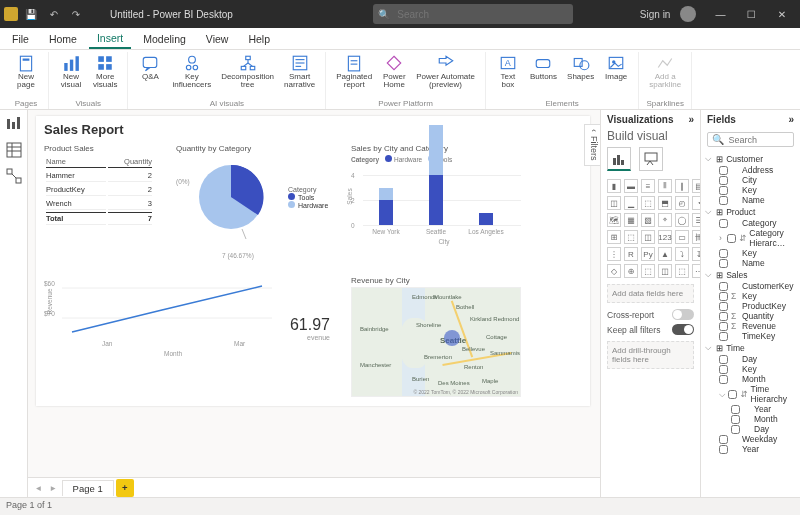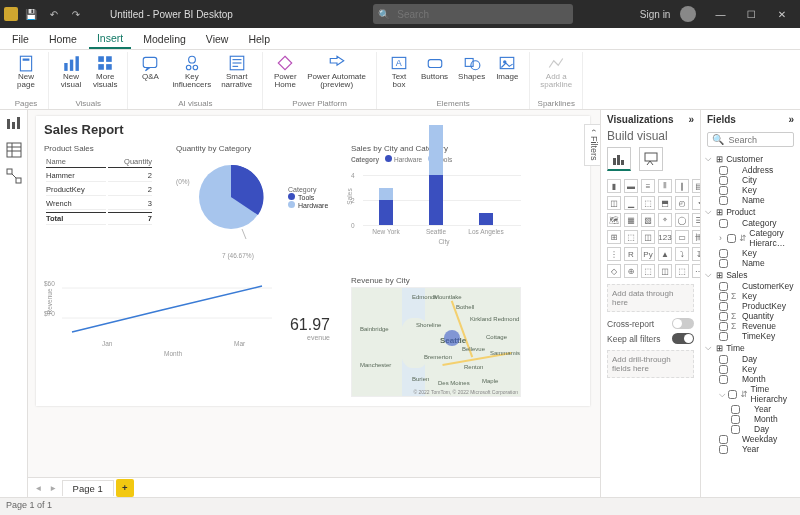--- a/index.html
+++ b/index.html
@@ -165,33 +165,54 @@
           <svg viewBox="0 0 16 16">
             <circle cx="8" cy="5" r="3" fill="none" stroke="#3a7bd5"></circle>
             <circle cx="5" cy="12" r="2" fill="none" stroke="#3a7bd5"></circle>
             <circle cx="11" cy="12" r="2" fill="none" stroke="#3a7bd5"></circle>
           </svg>
           <span class="t">Key
 influencers</span>
         </div>
         <div class="rbtn">
           <svg viewBox="0 0 16 16">
+            <rect x="6" y="2" width="4" height="3" fill="none" stroke="#3a7bd5"></rect>
+            <rect x="2" y="11" width="4" height="3" fill="none" stroke="#3a7bd5"></rect>
+            <rect x="10" y="11" width="4" height="3" fill="none" stroke="#3a7bd5"></rect>
+            <line x1="8" y1="5" x2="8" y2="8" stroke="#3a7bd5"></line>
+            <line x1="4" y1="11" x2="8" y2="8" stroke="#3a7bd5"></line>
+            <line x1="12" y1="11" x2="8" y2="8" stroke="#3a7bd5"></line>
+          </svg>
+          <span class="t">Decomposition
+tree</span>
+        </div>
+        <div class="rbtn">
+          <svg viewBox="0 0 16 16">
             <rect x="2" y="2" width="12" height="12" fill="none" stroke="#3a7bd5"></rect>
             <line x1="4" y1="5" x2="12" y2="5" stroke="#3a7bd5"></line>
             <line x1="4" y1="8" x2="12" y2="8" stroke="#3a7bd5"></line>
             <line x1="4" y1="11" x2="9" y2="11" stroke="#3a7bd5"></line>
           </svg>
           <span class="t">Smart
 narrative</span>
         </div>
       </div>
       <div class="lbl">AI visuals</div>
     </div>
     <div class="rgroup">
       <div class="btns">
+        <div class="rbtn">
+          <svg viewBox="0 0 16 16">
+            <rect x="3" y="2" width="10" height="13" fill="none" stroke="#3a7bd5"></rect>
+            <line x1="5" y1="6" x2="11" y2="6" stroke="#3a7bd5"></line>
+            <line x1="5" y1="9" x2="11" y2="9" stroke="#3a7bd5"></line>
+          </svg>
+          <span class="t">Paginated
+report</span>
+        </div>
         <div class="rbtn">
           <svg viewBox="0 0 16 16">
             <path d="M8 2 L14 8 L8 14 L2 8 Z" fill="none" stroke="#b84fb8"></path>
           </svg>
           <span class="t">Power
 Home</span>
         </div>
         <div class="rbtn">
           <svg viewBox="0 0 16 16">
             <path d="M2 4 L8 4 L8 2 L14 6 L8 10 L8 8 L2 8 Z" fill="none" stroke="#3a7bd5"></path>
@@ -475,21 +496,21 @@
           <div class="g">▲</div>
           <div class="g">⤵</div>
           <div class="g">↧</div>
           <div class="g">◇</div>
           <div class="g">⊕</div>
           <div class="g">⬚</div>
           <div class="g">◫</div>
           <div class="g">⬚</div>
           <div class="g">⋯</div>
         </div>
-      <div class="well">Add data through here</div>
+      <div class="well">Add data fields here</div>
       <div class="sect" style="display:flex;justify-content:space-between;align-items:center;border:none;padding-top:0">
         <span>Cross-report</span>
         <span class="toggle"></span>
       </div>
       <div class="sect" style="display:flex;justify-content:space-between;align-items:center;border:none;padding-top:0">
         <span>Keep all filters</span>
         <span class="toggle on"></span>
       </div>
       <div class="well">Add drill-through fields here</div>
     </div>

